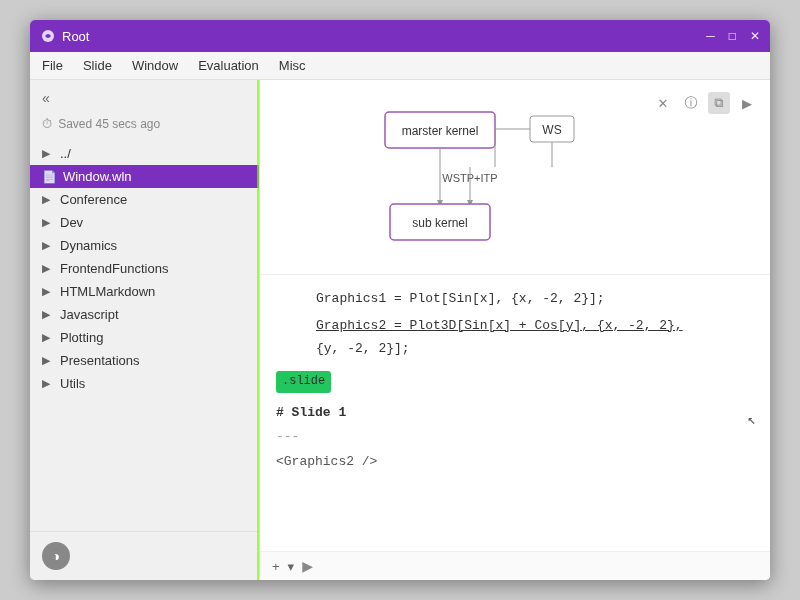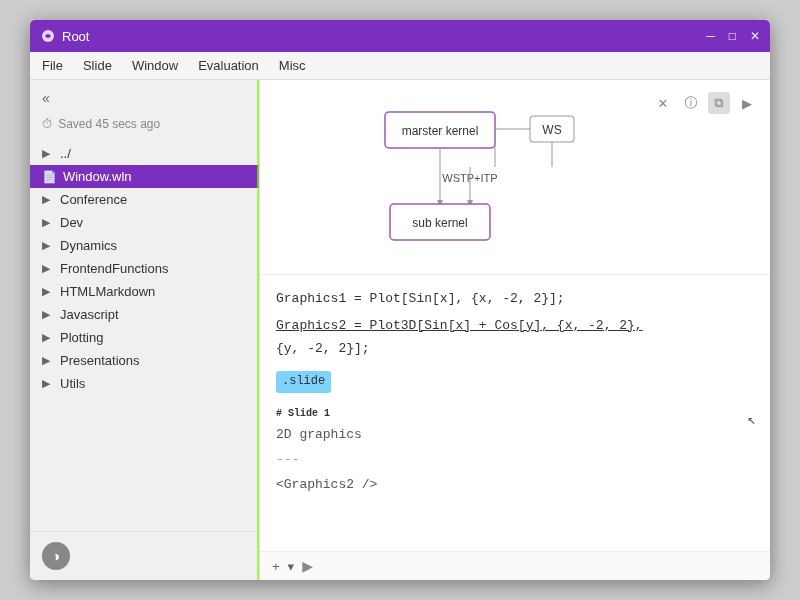--- a/index.html
+++ b/index.html
@@ -189,33 +189,33 @@
       font-family: 'Consolas', 'Courier New', monospace;
       font-size: 13px;
       line-height: 1.6;
       background: white;
       color: #333;
       position: relative;
     }
     .code-line {
       margin: 2px 0;
     }
-    .code-black { color: #333; }
+    .code-black { color: #333; margin-left: 40px; }
     .slide-tag {
       display: inline-block;
-      background: #7dd3fc;
+      background: #22c55e;
       color: #333;
       padding: 1px 6px;
       border-radius: 3px;
       font-size: 12px;
       margin: 4px 0;
     }
     .slide-heading {
       font-weight: bold;
-      font-size: 10px;
+      font-size: 13px;
       margin: 4px 0;
       color: #333;
     }
     .slide-text {
       color: #555;
       margin: 2px 0;
     }
     .slide-component {
       color: #555;
       font-size: 13px;
@@ -433,23 +433,20 @@
         </div>
         <div class="code-line">
           <span class="code-black">{y, -2, 2}];</span>
         </div>
         <div style="margin-top:8px;">
           <span class="slide-tag">.slide</span>
         </div>
         <div class="code-line" style="margin-top:6px;">
           <span class="slide-heading"># Slide 1</span>
         </div>
-        <div class="code-line">
-          <span class="slide-text">2D graphics</span>
-        </div>
         <div class="code-line separator" style="margin: 4px 0;">---</div>
         <div class="code-line">
           <span class="slide-component">&lt;Graphics2 /&gt;</span>
         </div>
 
         <div class="cursor-arrow">↖</div>
       </div>
 
       <div class="editor-footer">
         <div class="footer-btn">

